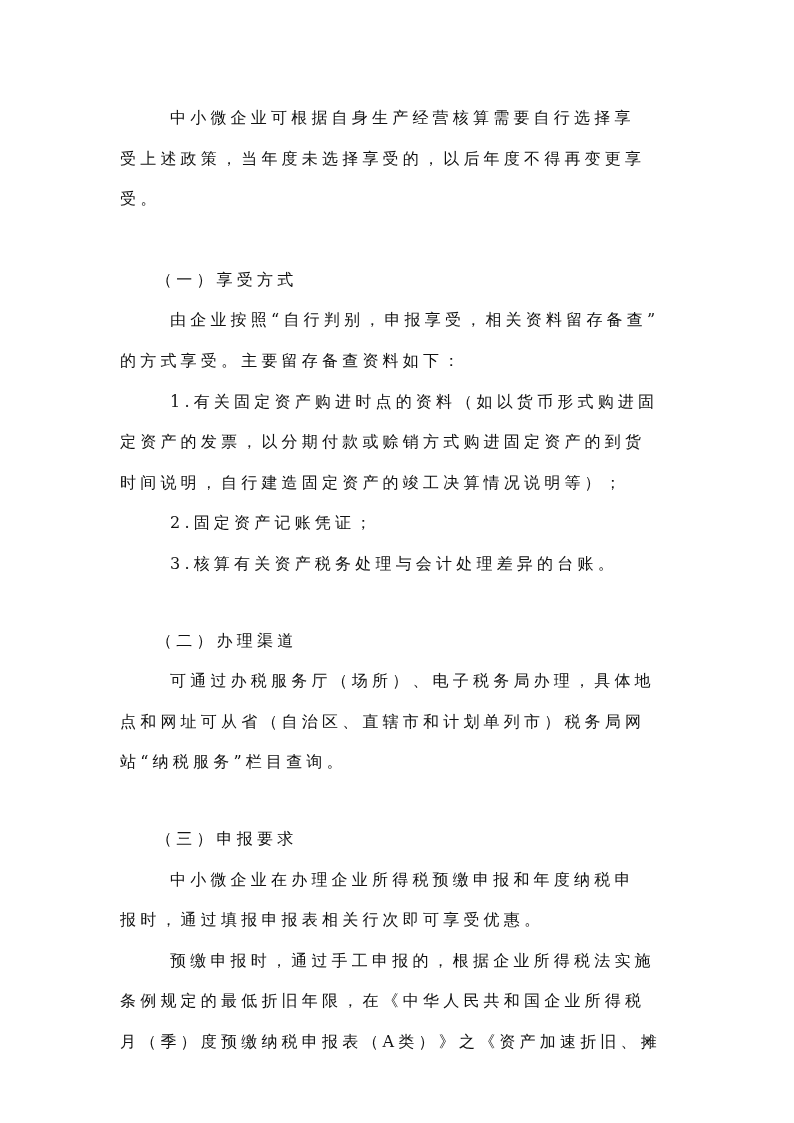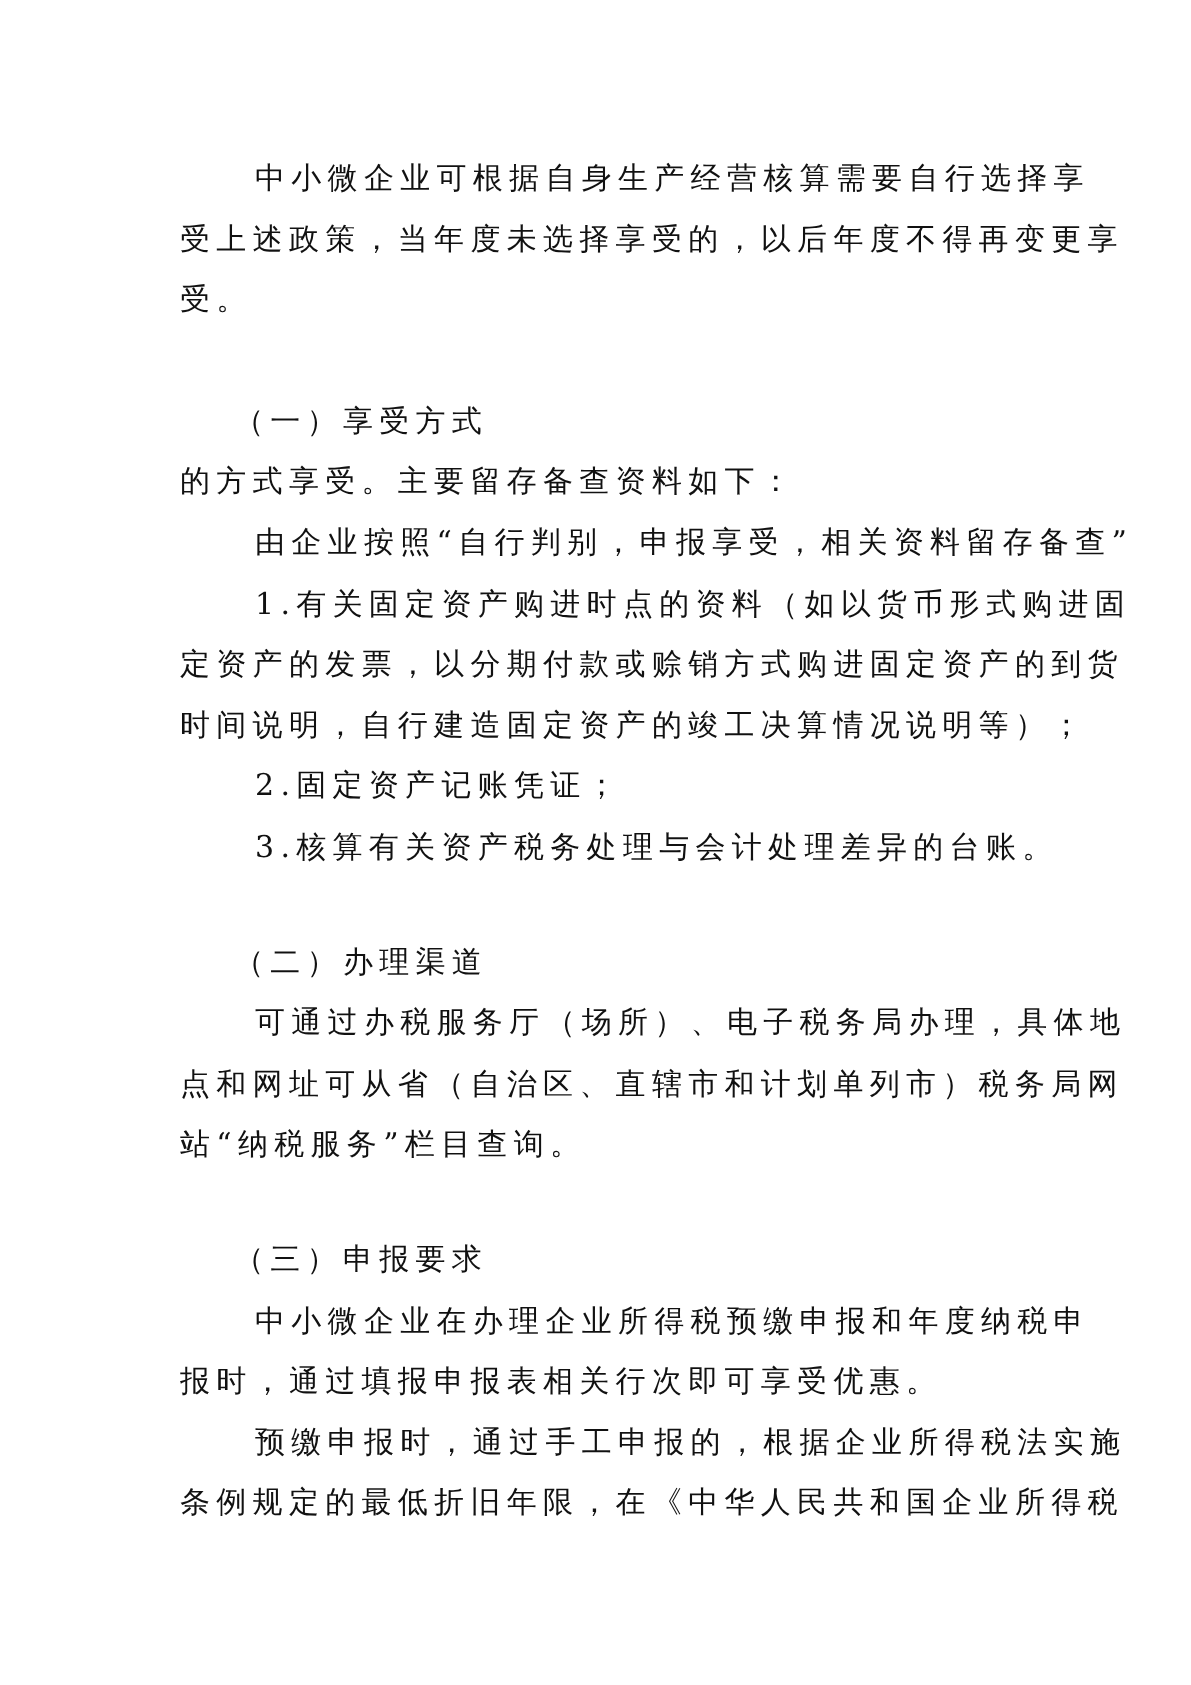--- a/index.html
+++ b/index.html
@@ -17,21 +17,21 @@
     }
     .page {
       position: absolute;
       left: 120px;
       top: 103px;
       width: 556px;
     }
     .line {
       height: 40.6px;
       line-height: 30px;
-      font-size: 20px;
+      font-size: 16px;
       letter-spacing: 4.2px;
       white-space: nowrap;
     }
     .indent {
       padding-left: 50px;
     }
     .heading {
       font-family: "DejaVu Sans", "Liberation Sans", sans-serif;
       font-weight: bold;
       letter-spacing: 2px;
@@ -55,22 +55,22 @@
     <div class="line">受上述政策，当年度未选择享受的，以后年度不得再变更享</div>
     <div class="line">受。</div>
   </div>
 
   <div class="gap"></div>
 
 
   <div class="line sub-heading">（一）享受方式</div>
 
   <div>
+    <div class="line indent">由企业按照“自行判别，申报享受，相关资料留存备查”</div>
     <div class="line">的方式享受。主要留存备查资料如下：</div>
-    <div class="line indent">由企业按照“自行判别，申报享受，相关资料留存备查”</div>
   </div>
 
   <div>
     <div class="line indent">1.有关固定资产购进时点的资料（如以货币形式购进固</div>
     <div class="line">定资产的发票，以分期付款或赊销方式购进固定资产的到货</div>
     <div class="line">时间说明，自行建造固定资产的竣工决算情况说明等）；</div>
   </div>
 
   <div class="line indent">2.固定资产记账凭证；</div>
 
@@ -87,15 +87,16 @@
   <div class="line sub-heading">（三）申报要求</div>
 
   <div>
     <div class="line indent">中小微企业在办理企业所得税预缴申报和年度纳税申</div>
     <div class="line">报时，通过填报申报表相关行次即可享受优惠。</div>
   </div>
 
   <div>
     <div class="line indent">预缴申报时，通过手工申报的，根据企业所得税法实施</div>
     <div class="line">条例规定的最低折旧年限，在《中华人民共和国企业所得税</div>
+    <div class="line">月（季）度预缴纳税申报表（A类）》之《资产加速折旧、摊</div>
   </div>
 
 </div>
 
 </body></html>

